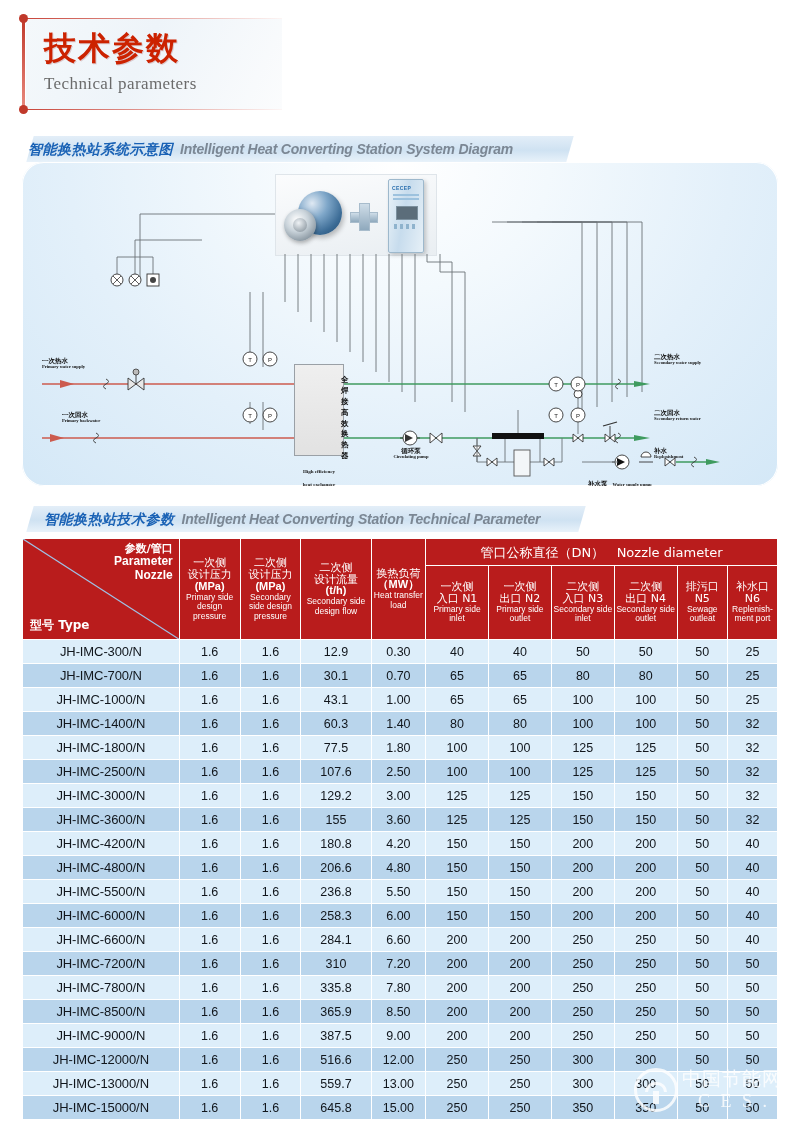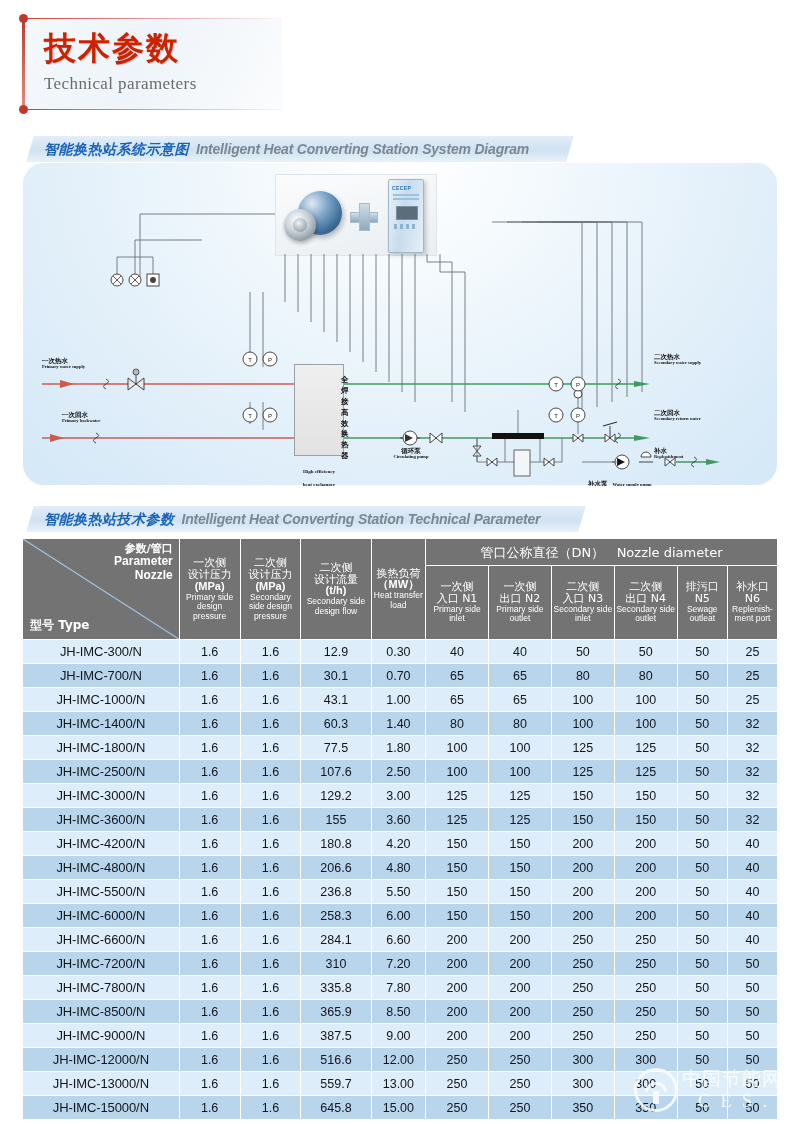--- a/index.html
+++ b/index.html
@@ -260,21 +260,21 @@
     width: 756px;
     border-collapse: collapse;
     table-layout: fixed;
   }
   .spec-table th, .spec-table td {
     border: 1px solid #ffffff;
     text-align: center;
     vertical-align: middle;
   }
   .spec-table thead th {
-    background: #737373;
+    background: #b91c1c;
     color: #ffffff;
     padding: 0;
   }
   .th-stack { line-height: 1.08; padding: 2px 1px; }
   .th-cn {
     display: block;
     font-family: "DejaVu Sans", sans-serif;
     font-size: 11px;
     font-weight: normal;
     white-space: nowrap;
@@ -408,21 +408,21 @@
   <div class="title-rule top"></div>
   <div class="title-rule bottom"></div>
   <div class="title-bar-left"></div>
   <div class="title-dot top"></div>
   <div class="title-dot bottom"></div>
   <div class="title-cn">技术参数</div>
   <div class="title-en">Technical parameters</div>
 </div>
 
 <div class="ribbon" style="left:30px; top:136px; width:540px;"></div>
-<div class="ribbon-inner" style="left:44px; top:136px; width:540px;">
+<div class="ribbon-inner" style="left:28px; top:136px; width:540px;">
   <span class="ribbon-cn">智能换热站系统示意图</span><span class="ribbon-en">Intelligent Heat Converting Station System Diagram</span>
 </div>
 
 <div class="diagram-panel">
 
   <div class="ctrl-panel">
     <div class="globe"></div>
     <div class="lens"></div>
     <div class="plus-sign">
       <i class="h"></i>

